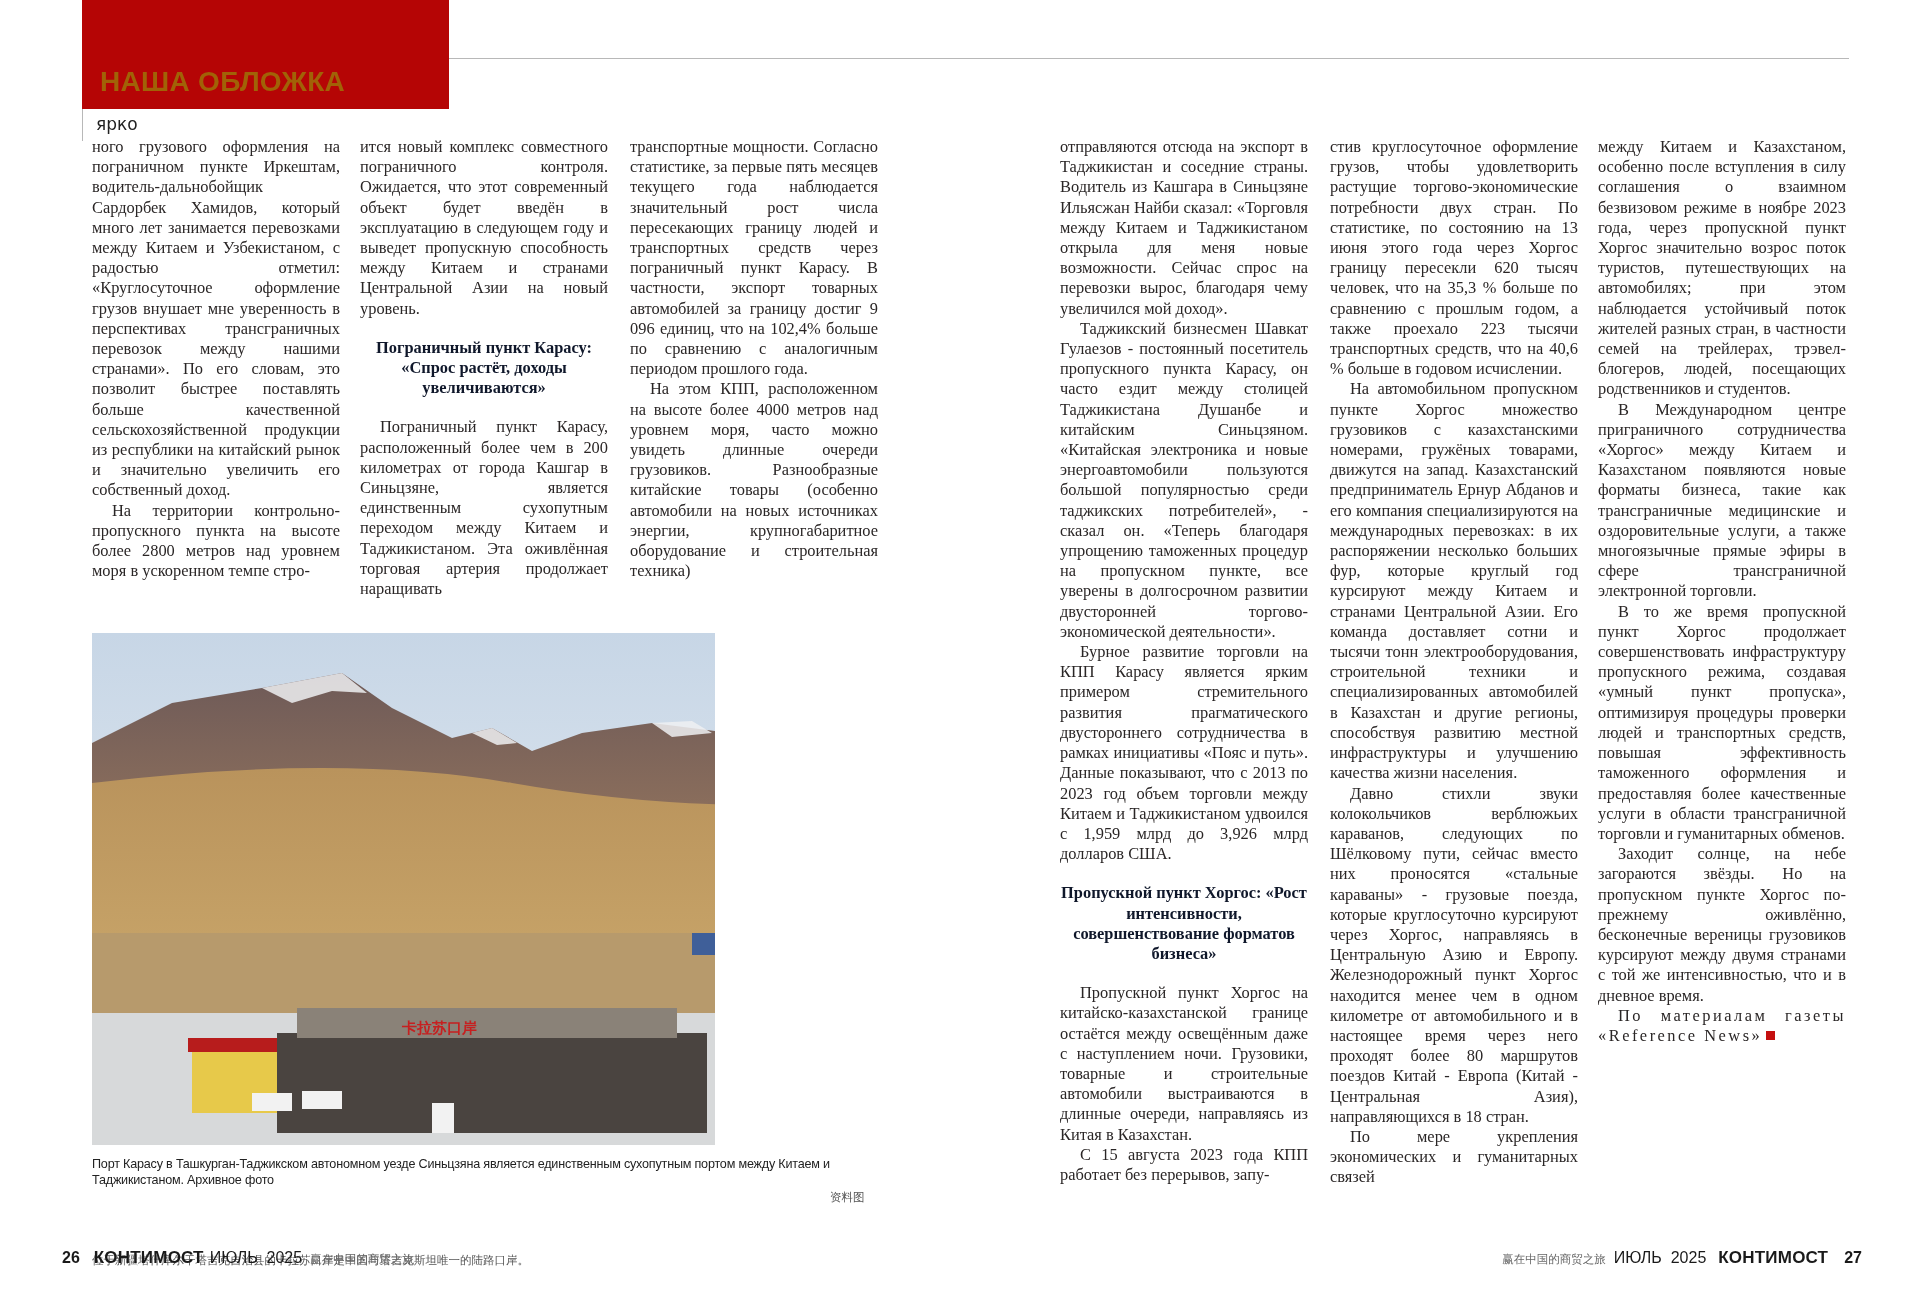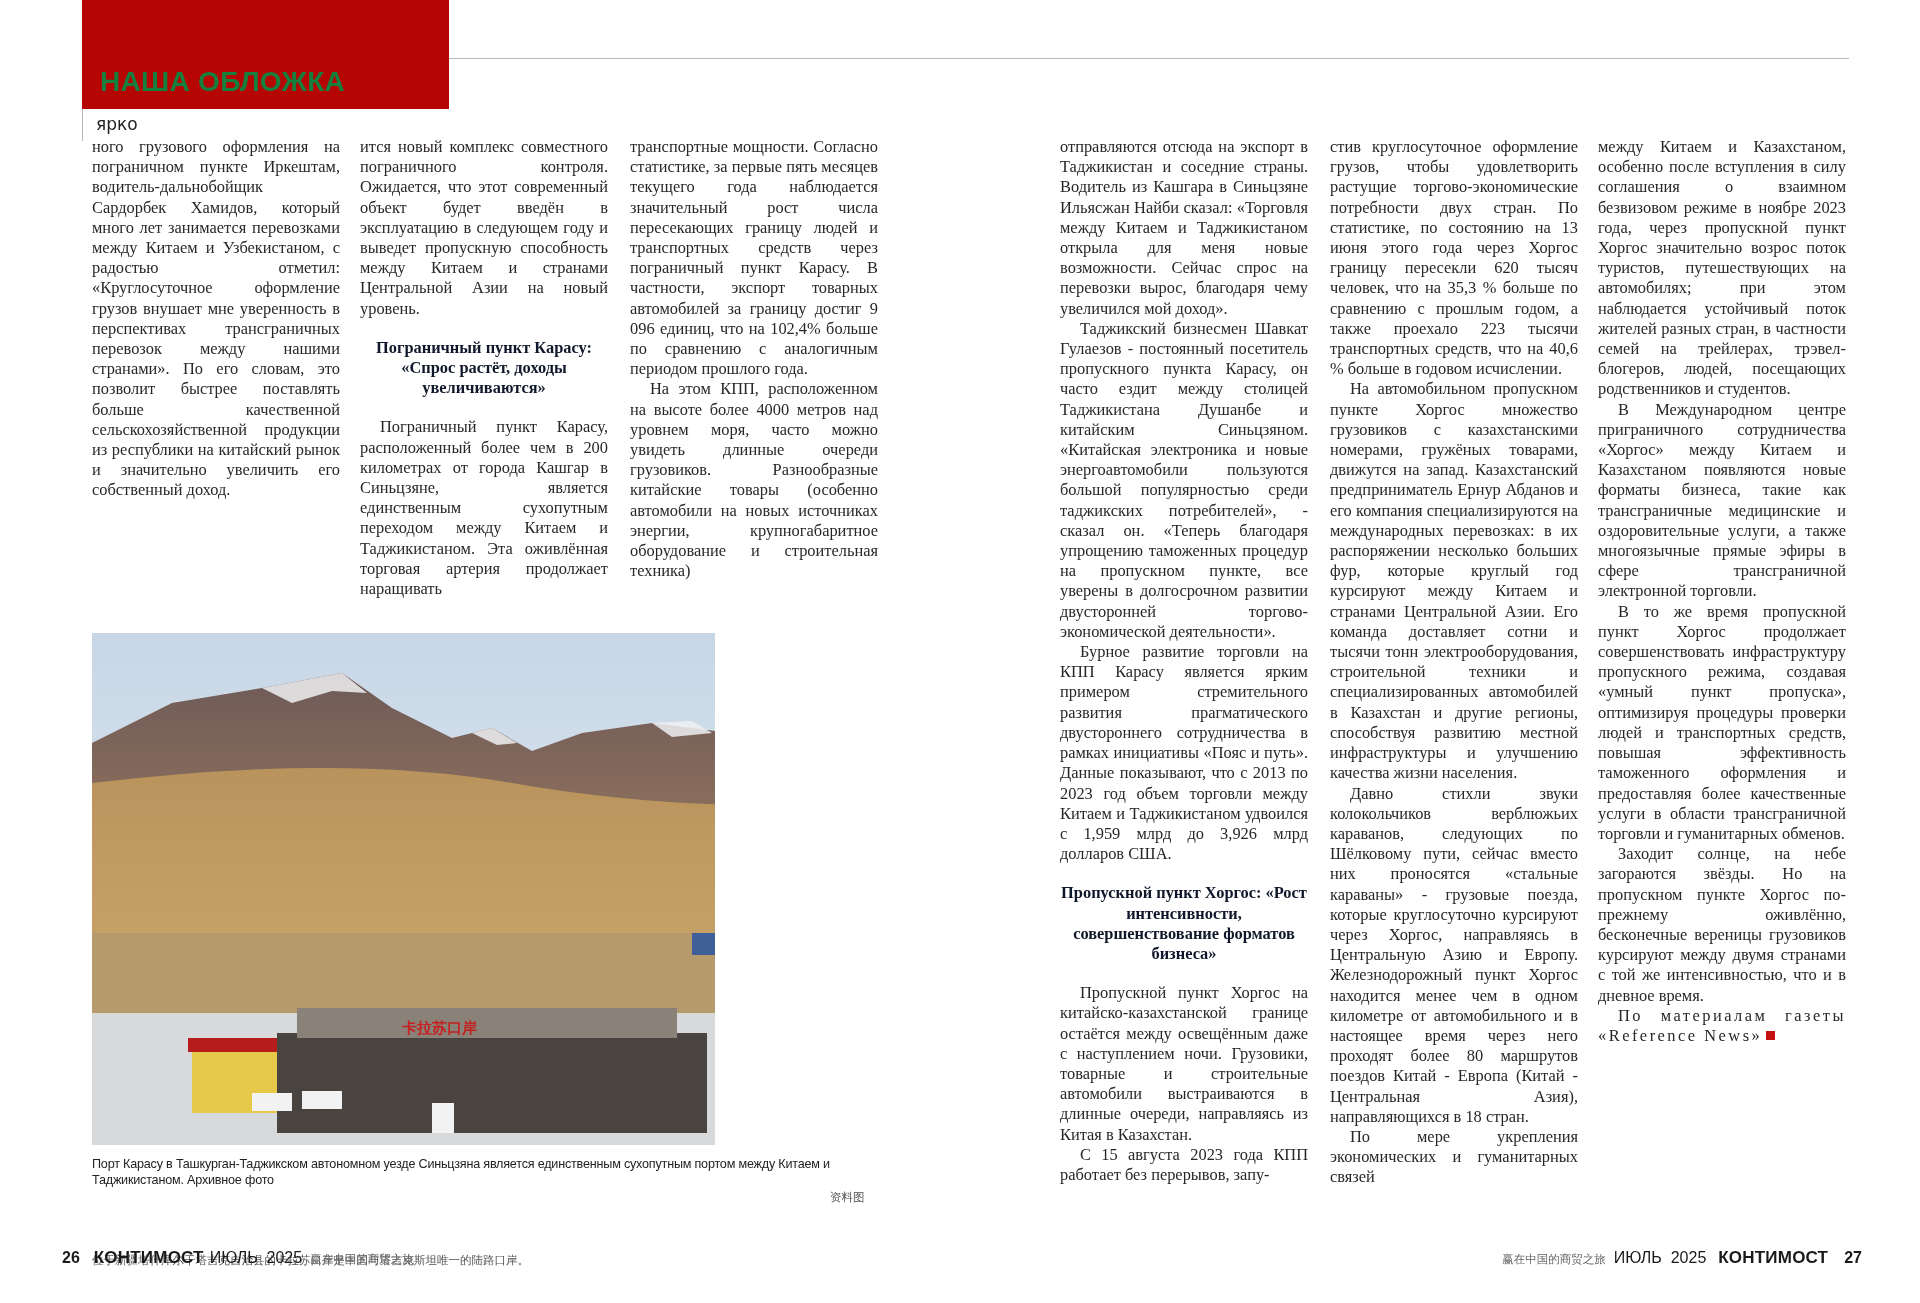--- a/index.html
+++ b/index.html
@@ -2,21 +2,21 @@
 <html><head>
 <meta charset="utf-8">
 <style>
   html, body { margin: 0; padding: 0; background: #ffffff; }
   body { width: 1920px; height: 1303px; position: relative; overflow: hidden;
          font-family: "Liberation Serif", "DejaVu Serif", serif; color: #2a2626; }
   .abs { position: absolute; }
 
   
   #red-box { left: 82px; top: 0; width: 367px; height: 109px; background: #b50505; }
-  #section-title { left: 100px; top: 66px; color: #15803d; font-family: "Liberation Sans", sans-serif;
+  #section-title { left: 100px; top: 66px; color: #a16207; font-family: "Liberation Sans", sans-serif;
                    font-weight: bold; font-size: 28px; letter-spacing: 0.3px; }
   #top-rule { left: 449px; top: 58px; width: 1400px; height: 0; border-top: 1.5px solid #b8b8b8; }
   #left-rule { left: 82px; top: 109px; height: 32px; border-left: 1.5px solid #b8b8b8; }
   #section-cn { left: 96px; top: 114px; font-family: "DejaVu Sans", sans-serif; font-size: 17px; color: #222; }
 
   
   .col { position: absolute; width: 248px; font-size: 16.4px; line-height: 20.2px; text-align: justify;
          hyphens: manual; }
   .col p { margin: 0; text-indent: 20px; }
   .col p.noindent { text-indent: 0; }
@@ -62,20 +62,21 @@
 <body>
 
 <div class="abs" id="red-box"></div>
 <div class="abs" id="section-title">НАША ОБЛОЖКА</div>
 <div class="abs" id="top-rule"></div>
 <div class="abs" id="left-rule"></div>
 <div class="abs" id="section-cn">ярко</div>
 
 <div class="col" id="c1">
     <p class="noindent">ного грузового оформления на пограничном пункте Иркештам, водитель-дальнобойщик Сардорбек Хамидов, который много лет занимается перевозками между Китаем и Узбекистаном, с радостью отметил: «Круглосуточное оформление грузов внушает мне уверенность в перспективах трансграничных перевозок между нашими странами». По его словам, это позволит быстрее поставлять больше качественной сельскохозяйственной продукции из республики на китайский рынок и значительно увеличить его собственный доход.</p>
+    <p>На территории контрольно-пропускного пункта на высоте более 2800 метров над уровнем моря в ускоренном темпе стро-</p>
   </div>
 <div class="col" id="c2">
     <p class="noindent">ится новый комплекс совместного пограничного контроля. Ожидается, что этот современный объект будет введён в эксплуатацию в следующем году и выведет пропускную способность между Китаем и странами Центральной Азии на новый уровень.</p>
     <h3>Пограничный пункт Карасу: «Спрос растёт, доходы увеличиваются»</h3>
     <p>Пограничный пункт Карасу, расположенный более чем в 200 километрах от города Кашгар в Синьцзяне, является единственным сухопутным переходом между Китаем и Таджикистаном. Эта оживлённая торговая артерия продолжает наращивать</p>
   </div>
 <div class="col" id="c3">
     <p class="noindent">транспортные мощности. Согласно статистике, за первые пять месяцев текущего года наблюдается значительный рост числа пересекающих границу людей и транспортных средств через пограничный пункт Карасу. В частности, экспорт товарных автомобилей за границу достиг 9 096 единиц, что на 102,4% больше по сравнению с аналогичным периодом прошлого года.</p>
     <p>На этом КПП, расположенном на высоте более 4000 метров над уровнем моря, часто можно увидеть длинные очереди грузовиков. Разнообразные китайские товары (особенно автомобили на новых источниках энергии, крупногабаритное оборудование и строительная техника)</p>
   </div>

